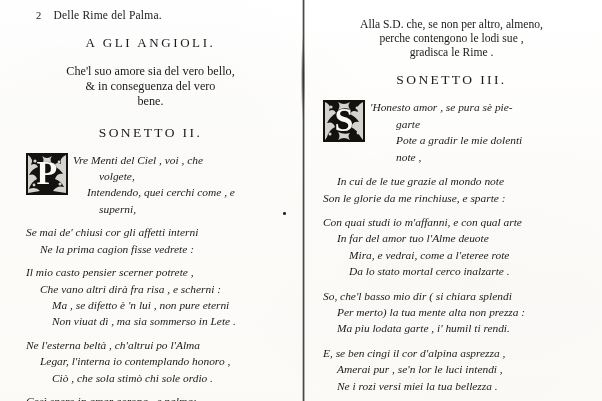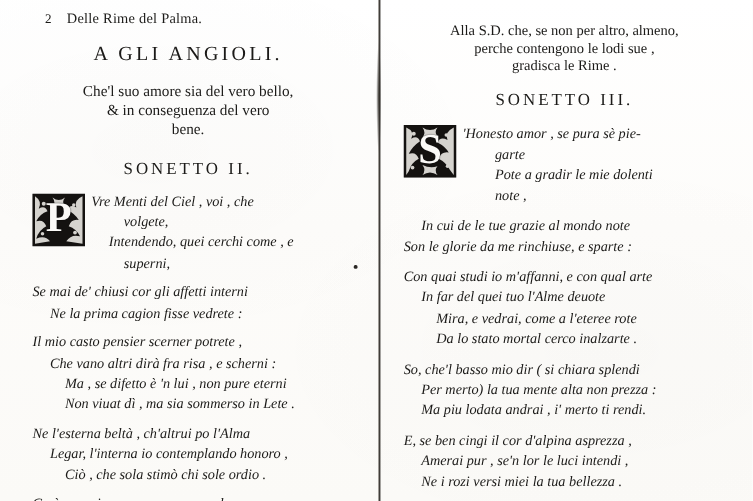--- a/index.html
+++ b/index.html
@@ -79,21 +79,21 @@
   }
   .head-title {
     flex: 1;
   }
   .verso .head-title { margin-left: 12px; }
   .recto .head-title { margin-left: 0; }
   .recto .folio { margin-left: 58px; }
 
   .work-title {
     text-align: center;
-    font-size: 16px;
+    font-size: 13px;
     letter-spacing: 2.6px;
     margin-top: 14px;
     white-space: nowrap;
   }
   .argument {
     text-align: center;
     font-size: 12.2px;
     line-height: 1.22;
     margin-top: 13px;
     padding: 0 16px;
@@ -285,29 +285,29 @@
         <span class="line i2">Pote a gradir le mie dolenti</span>
         <span class="line i2">note ,</span>
       </div>
       <div class="stanza">
         <span class="line i1">In cui de le tue grazie al mondo note</span>
         <span class="line i0">Son le glorie da me rinchiuse, e sparte :</span>
       </div>
 
       <div class="stanza">
         <span class="line i0">Con quai studi io m'affanni, e con qual arte</span>
-        <span class="line i1">In far del quei tuo l'Alme deuote</span>
+        <span class="line i1">In far del amor tuo l'Alme deuote</span>
         <span class="line i2">Mira, e vedrai, come a l'eteree rote</span>
         <span class="line i2">Da lo stato mortal cerco inalzarte .</span>
       </div>
 
       <div class="stanza">
         <span class="line i0">So, che'l basso mio dir ( si chiara splendi</span>
         <span class="line i1">Per merto) la tua mente alta non prezza :</span>
-        <span class="line i1">Ma piu lodata andrai , i' merto ti rendi.</span>
+        <span class="line i1">Ma piu lodata garte , i' humil ti rendi.</span>
       </div>
 
       <div class="stanza">
         <span class="line i0">E, se ben cingi il cor d'alpina asprezza ,</span>
         <span class="line i1">Amerai pur , se'n lor le luci intendi ,</span>
         <span class="line i1">Ne i rozi versi miei la tua bellezza .</span>
       </div>
     </div>
 
   </div>

